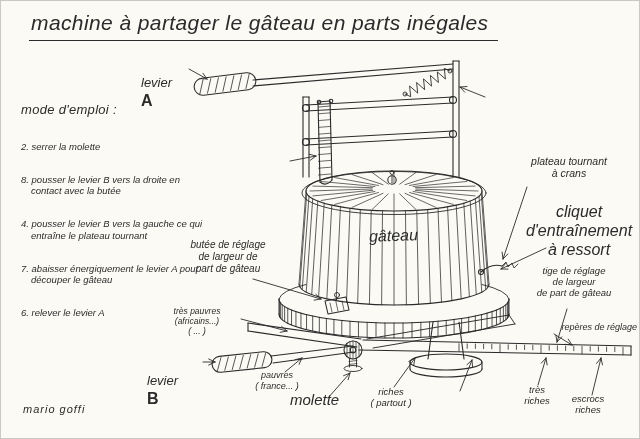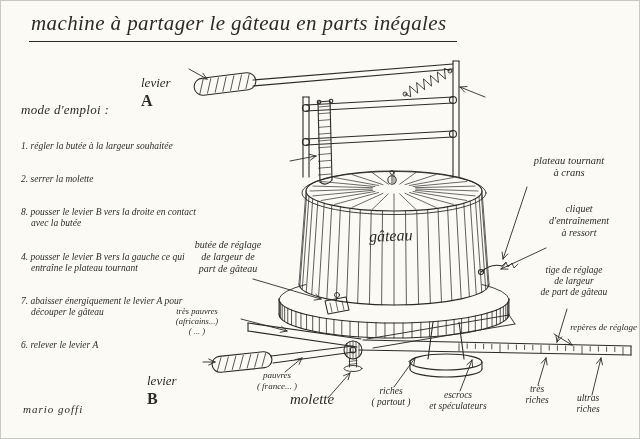--- a/index.html
+++ b/index.html
@@ -1,19 +1,19 @@
 <!DOCTYPE html>
 <html><head>
 <meta charset="utf-8">
 <style>
   html,body { margin:0; padding:0; background:#e8e8e4; }
   .page {
     position:relative; width:640px; height:439px; margin:0 auto;
     background:#fbfaf5; overflow:hidden;
-    font-family:Liberation Serif, serif; font-style:italic; color:#2b2b2b;
+    font-family:Liberation Sans, sans-serif; font-style:italic; color:#2b2b2b;
     border:1px solid #c9c9c4; box-sizing:border-box;
   }
   #machine-svg { position:absolute; left:0; top:0; z-index:1; }
   .lbl { position:absolute; white-space:pre-line; line-height:1.18; z-index:2; }
   .center { text-align:center; }
   .title {
     position:absolute; left:28px; top:10px; z-index:2;
     font-size:21px; letter-spacing:0.4px;
     border-bottom:1.6px solid #2b2b2b; padding:0 10px 5px 2px;
   }
@@ -320,39 +320,38 @@
         <line x1="553" y1="333" x2="571" y2="344" stroke-width="0.9" stroke="#2b2b2b" fill="none" stroke-linecap="round" stroke-linejoin="round"></line>
         <line x1="571" y1="344" x2="567.2093433909066" y2="338.1151956301049" stroke-width="0.9" stroke="#2b2b2b" fill="none" stroke-linecap="round" stroke-linejoin="round"></line>
         <line x1="571" y1="344" x2="564.0339644446642" y2="343.3112702694106" stroke-width="0.9" stroke="#2b2b2b" fill="none" stroke-linecap="round" stroke-linejoin="round"></line>
       </g>
     </svg>
 
   <div class="title">machine à partager le gâteau en parts inégales</div>
 
   <div class="lbl" style="left:20px; top:82px; width:192px;">
     <div class="inst-heading">mode d'emploi :</div>
-    <div class="inst-step">1. régler la butée à la largeur souhaitée</div>
     <div class="inst-step">2. serrer la molette</div>
     <div class="inst-step">8. pousser le levier B vers la droite en contact avec la butée</div>
     <div class="inst-step">4. pousser le levier B vers la gauche ce qui entraîne le plateau tournant</div>
     <div class="inst-step">7. abaisser énergiquement le levier A pour découper le gâteau</div>
     <div class="inst-step">6. relever le levier A</div>
   </div>
 
   <div class="lbl" style="left:140px; top:53px;">
     <span class="lever-word">levier</span>
     <span class="lever-letter">A</span>
   </div>
 
 
 
   <div class="lbl center" style="left:502px; top:154px; width:132px; font-size:10.5px;">plateau tournant
 à crans</div>
 
-  <div class="lbl center" style="left:524px; top:202px; width:108px; font-size:10px;">cliquet
+  <div class="lbl center" style="left:524px; top:202px; width:108px; font-size:16px;">cliquet
 d'entraînement
 à ressort</div>
 
   <div class="lbl" style="left:368px; top:226px; font-size:16px; transform:rotate(-2deg);">gâteau</div>
 
   <div class="lbl center" style="left:164px; top:238px; width:126px; font-size:10px;">butée de réglage
 de largeur de
 part de gâteau</div>
 
   <div class="lbl center" style="left:512px; top:264px; width:122px; font-size:9.5px;">tige de réglage
@@ -371,27 +370,25 @@
   <div class="lbl" style="left:146px; top:351px;">
     <span class="lever-word">levier</span>
     <span class="lever-letter">B</span>
   </div>
 
   <div class="lbl" style="left:289px; top:390px; font-size:15px;">molette</div>
 
   <div class="lbl center" style="left:357px; top:385px; width:66px; font-size:9.5px;">riches
 ( partout )</div>
 
-  <div class="lbl center" style="left:406px; top:389px; width:102px; font-size:9.5px;">escrocs
-et spéculateurs</div>
 
   <div class="lbl center" style="left:512px; top:383px; width:48px; font-size:9.5px;">très
 riches</div>
 
-  <div class="lbl center" style="left:556px; top:392px; width:62px; font-size:9.5px;">ultras
+  <div class="lbl center" style="left:556px; top:392px; width:62px; font-size:9.5px;">escrocs
 riches</div>
 
   <div class="lbl" style="left:22px; top:383px;">
     <div class="sig-name">mario goffi</div>
     <div class="sig-year">2019</div>
   </div>
 
 </div>
 
 </body></html>

